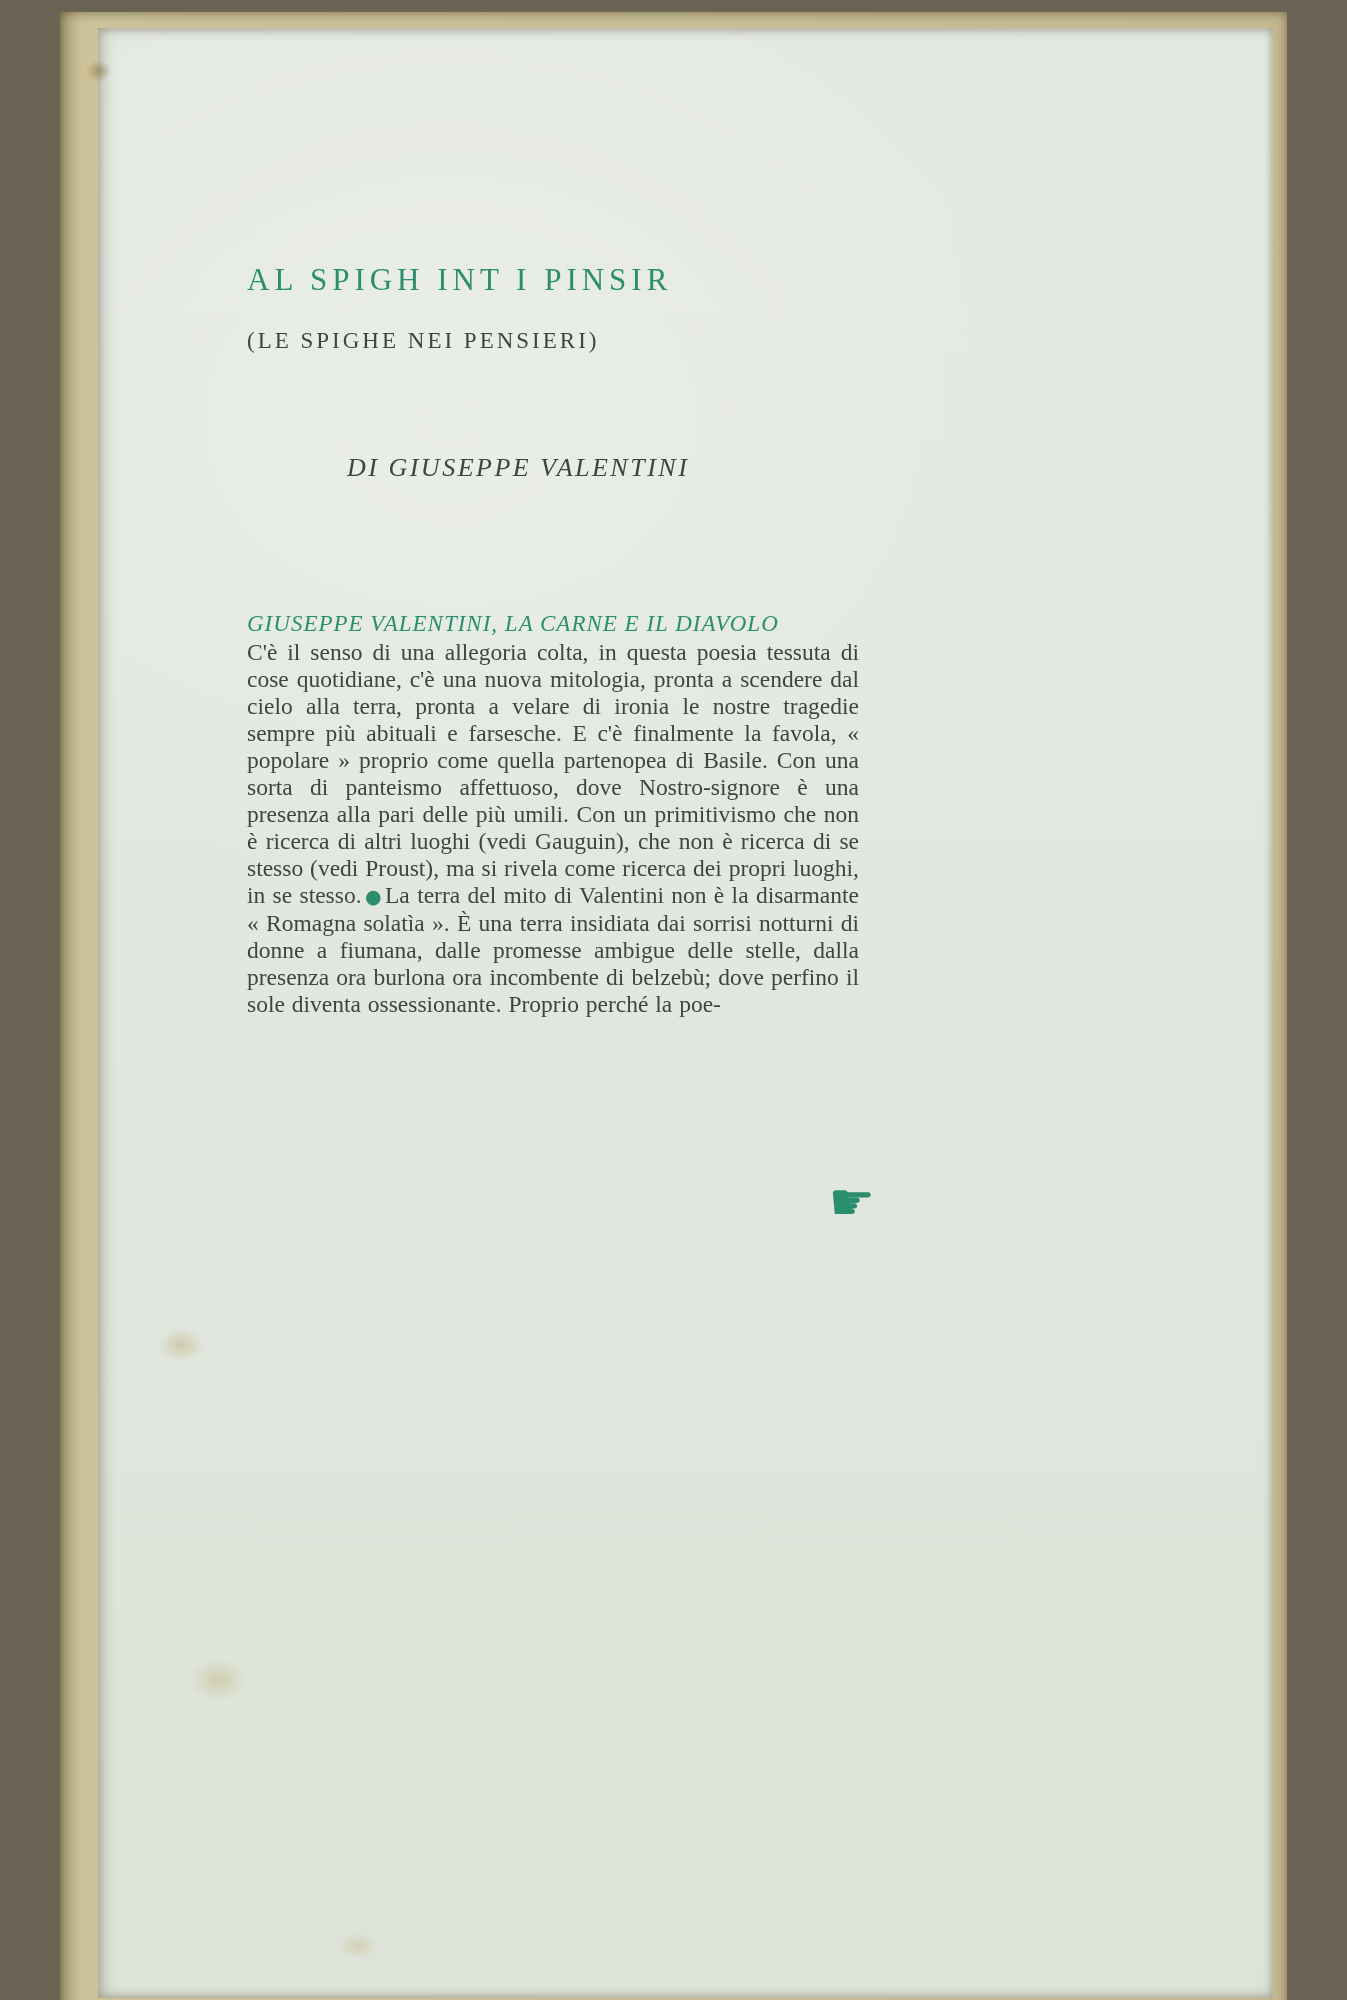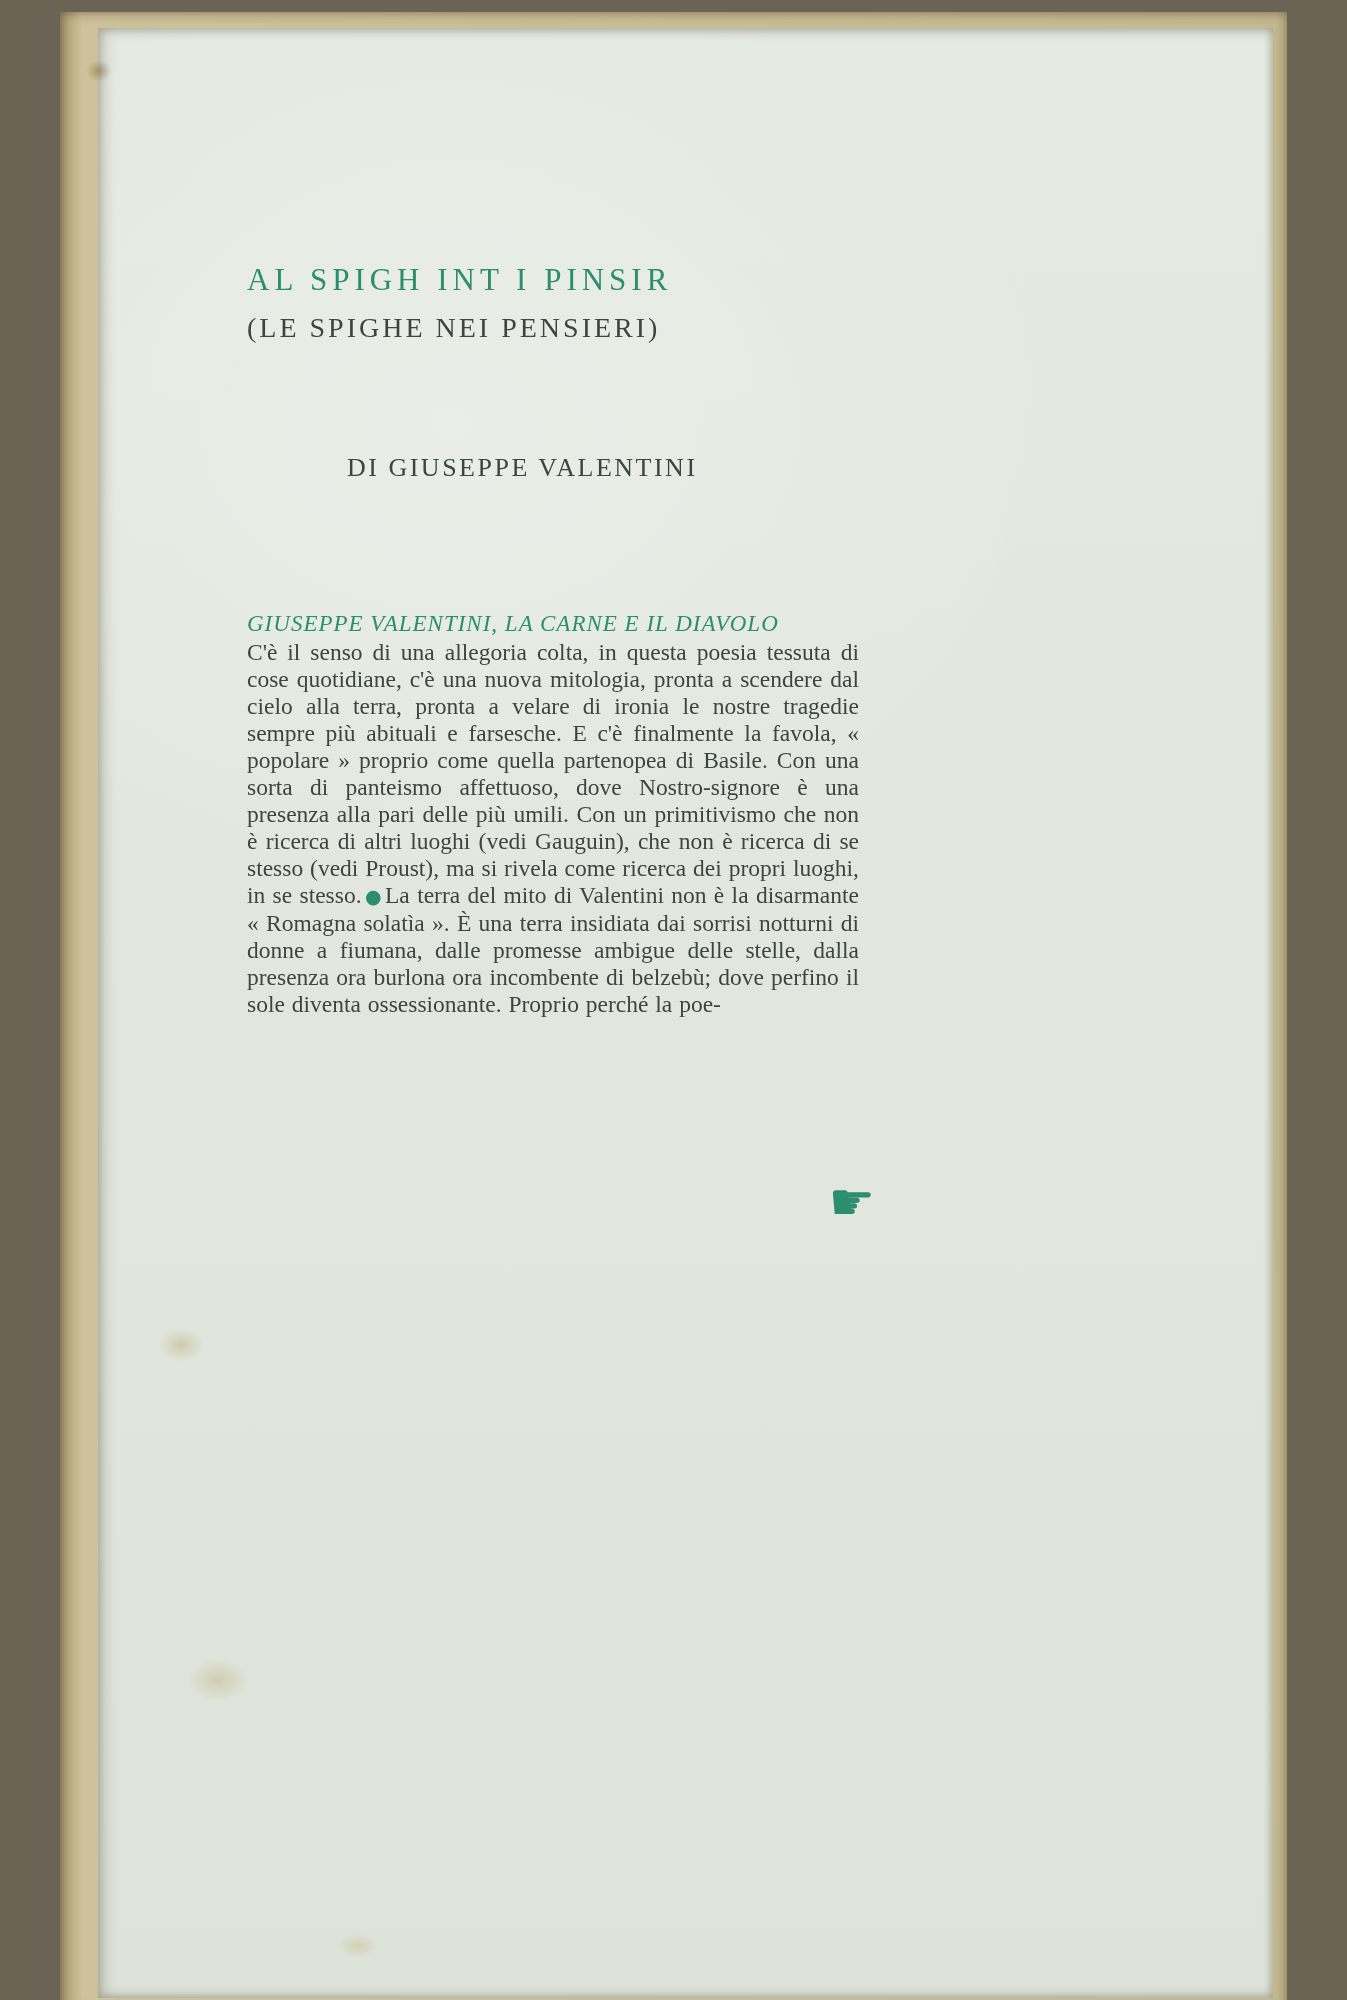--- a/index.html
+++ b/index.html
@@ -37,42 +37,43 @@
     left: 149px;
     top: 234px;
     font-size: 31px;
     letter-spacing: 5px;
     color: var(--green, #2b8e6f);
   }
 
   .subtitle {
     position: absolute;
     left: 149px;
-    top: 284px;
-    font-size: 28px;
+    top: 300px;
+    font-size: 23px;
     letter-spacing: 3px;
     color: var(--ink, #3c453f);
   }
 
   .imprint-line-1 {
     position: absolute;
     left: 249px;
     top: 374px;
     font-size: 26px;
     letter-spacing: 2.5px;
     color: var(--ink, #3c453f);
   }
 
   .imprint-line-2 {
     position: absolute;
     left: 249px;
     top: 425px;
     font-size: 26px;
     letter-spacing: 2.5px;
     color: var(--ink, #3c453f);
+    font-style: italic;
   }
 
   .section-heading {
     position: absolute;
     left: 149px;
     top: 583px;
     font-size: 23px;
     letter-spacing: 1px;
     color: var(--green, #2b8e6f);
     font-style: italic;

